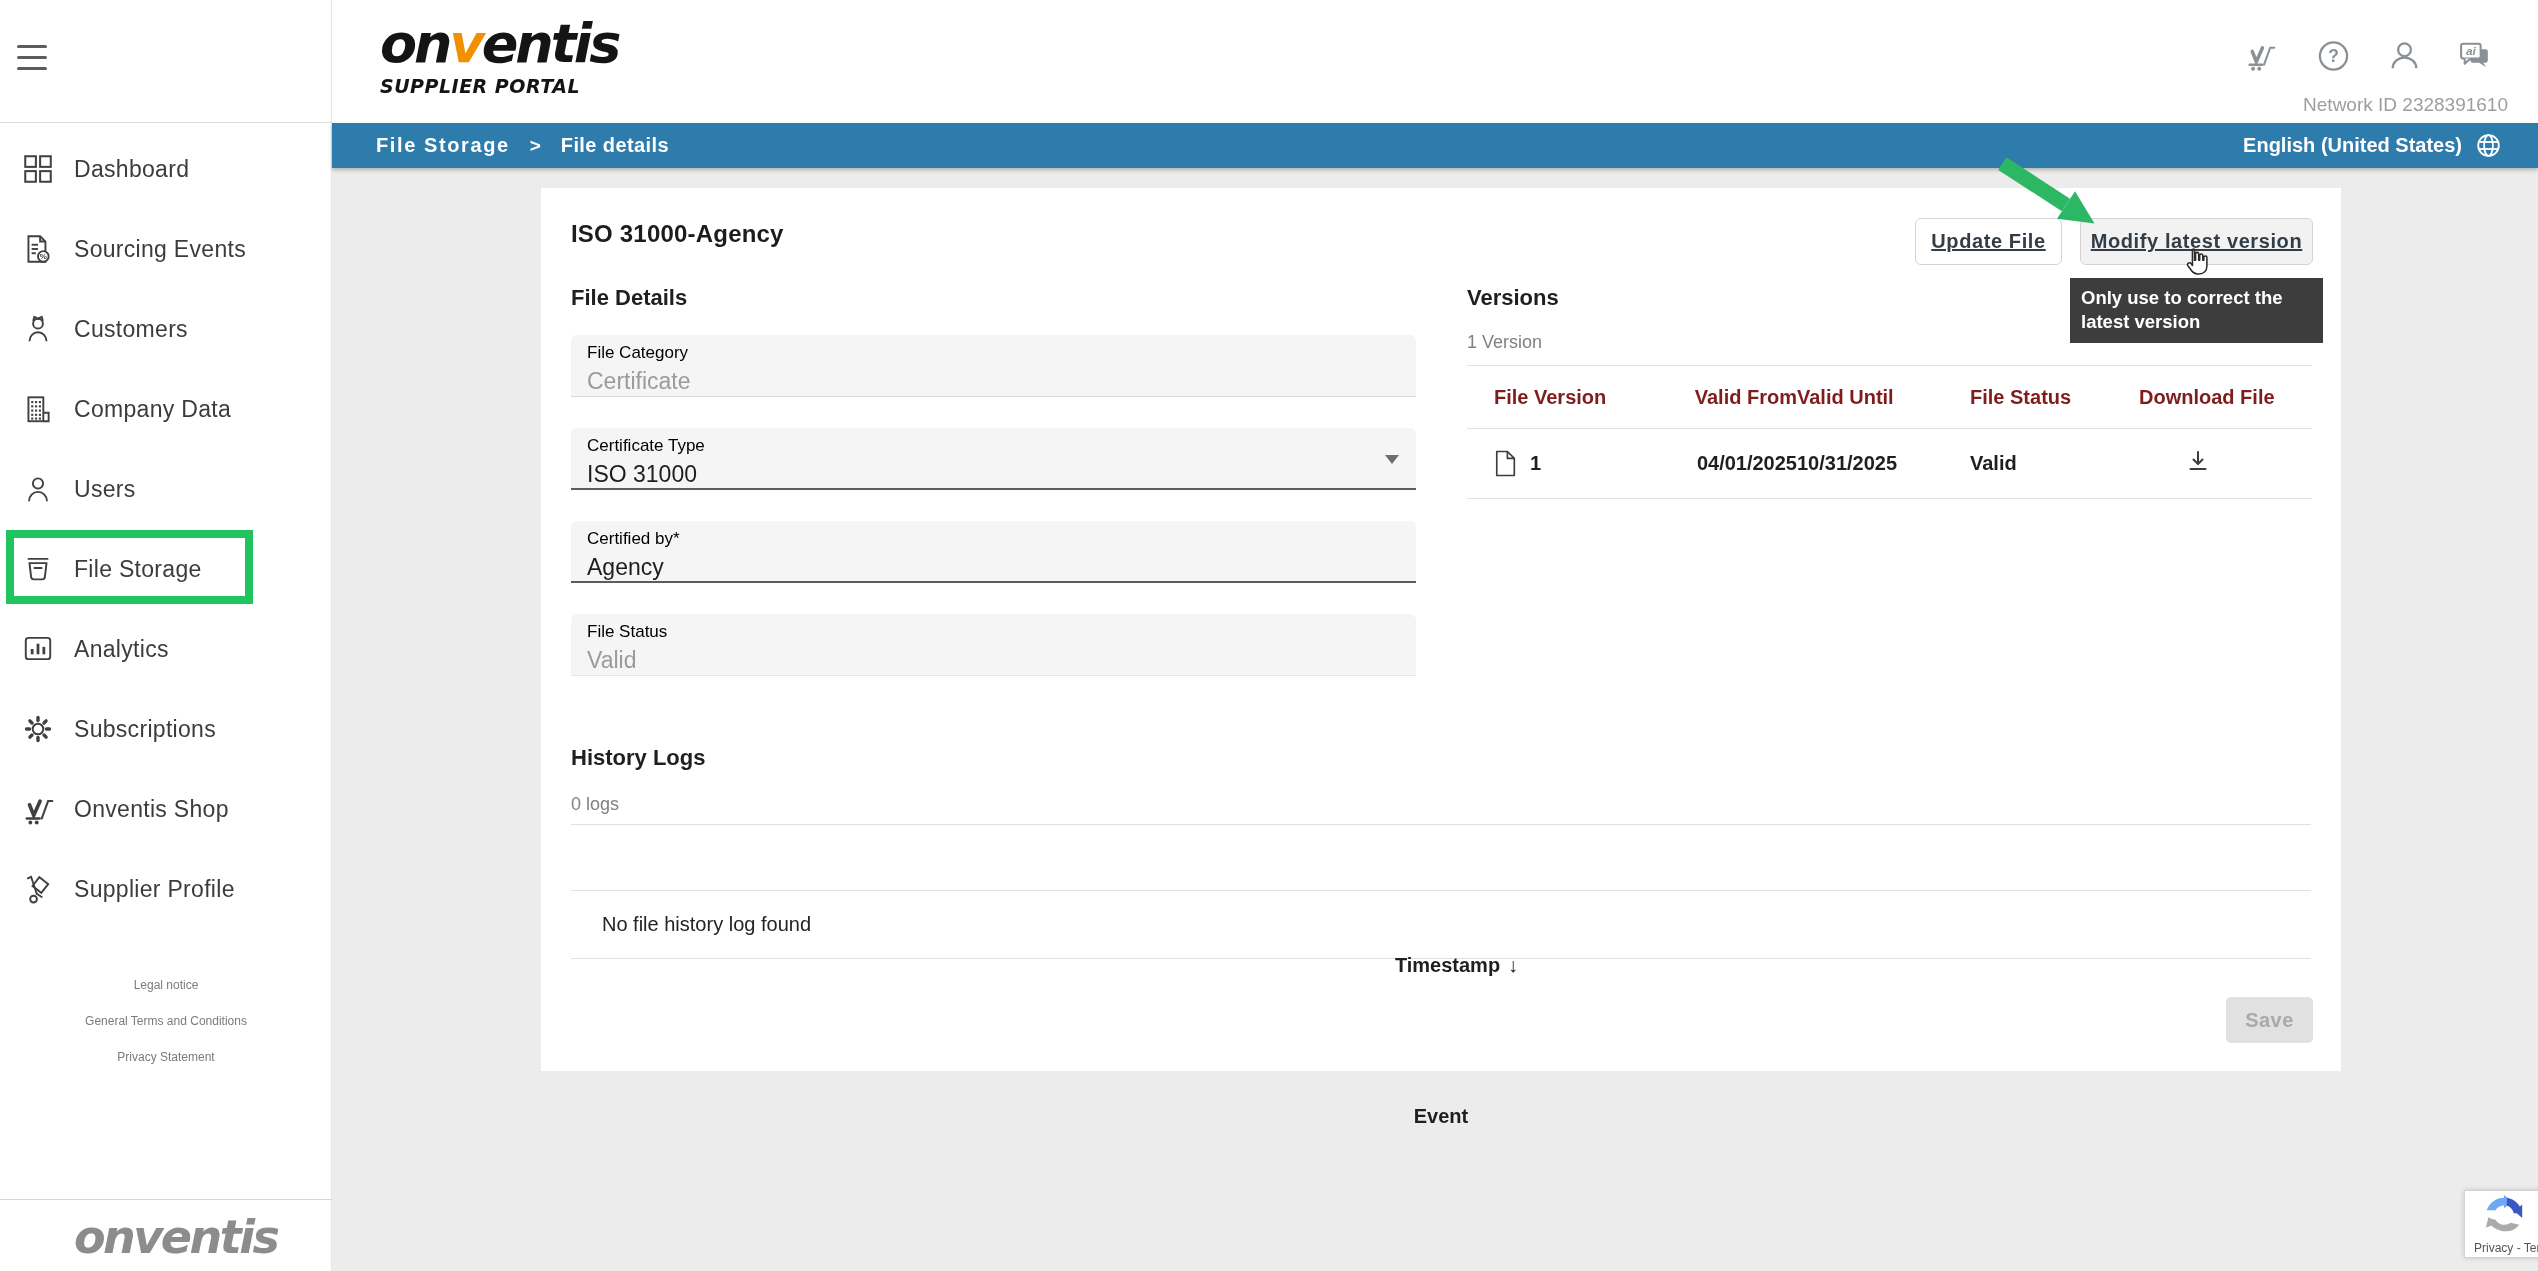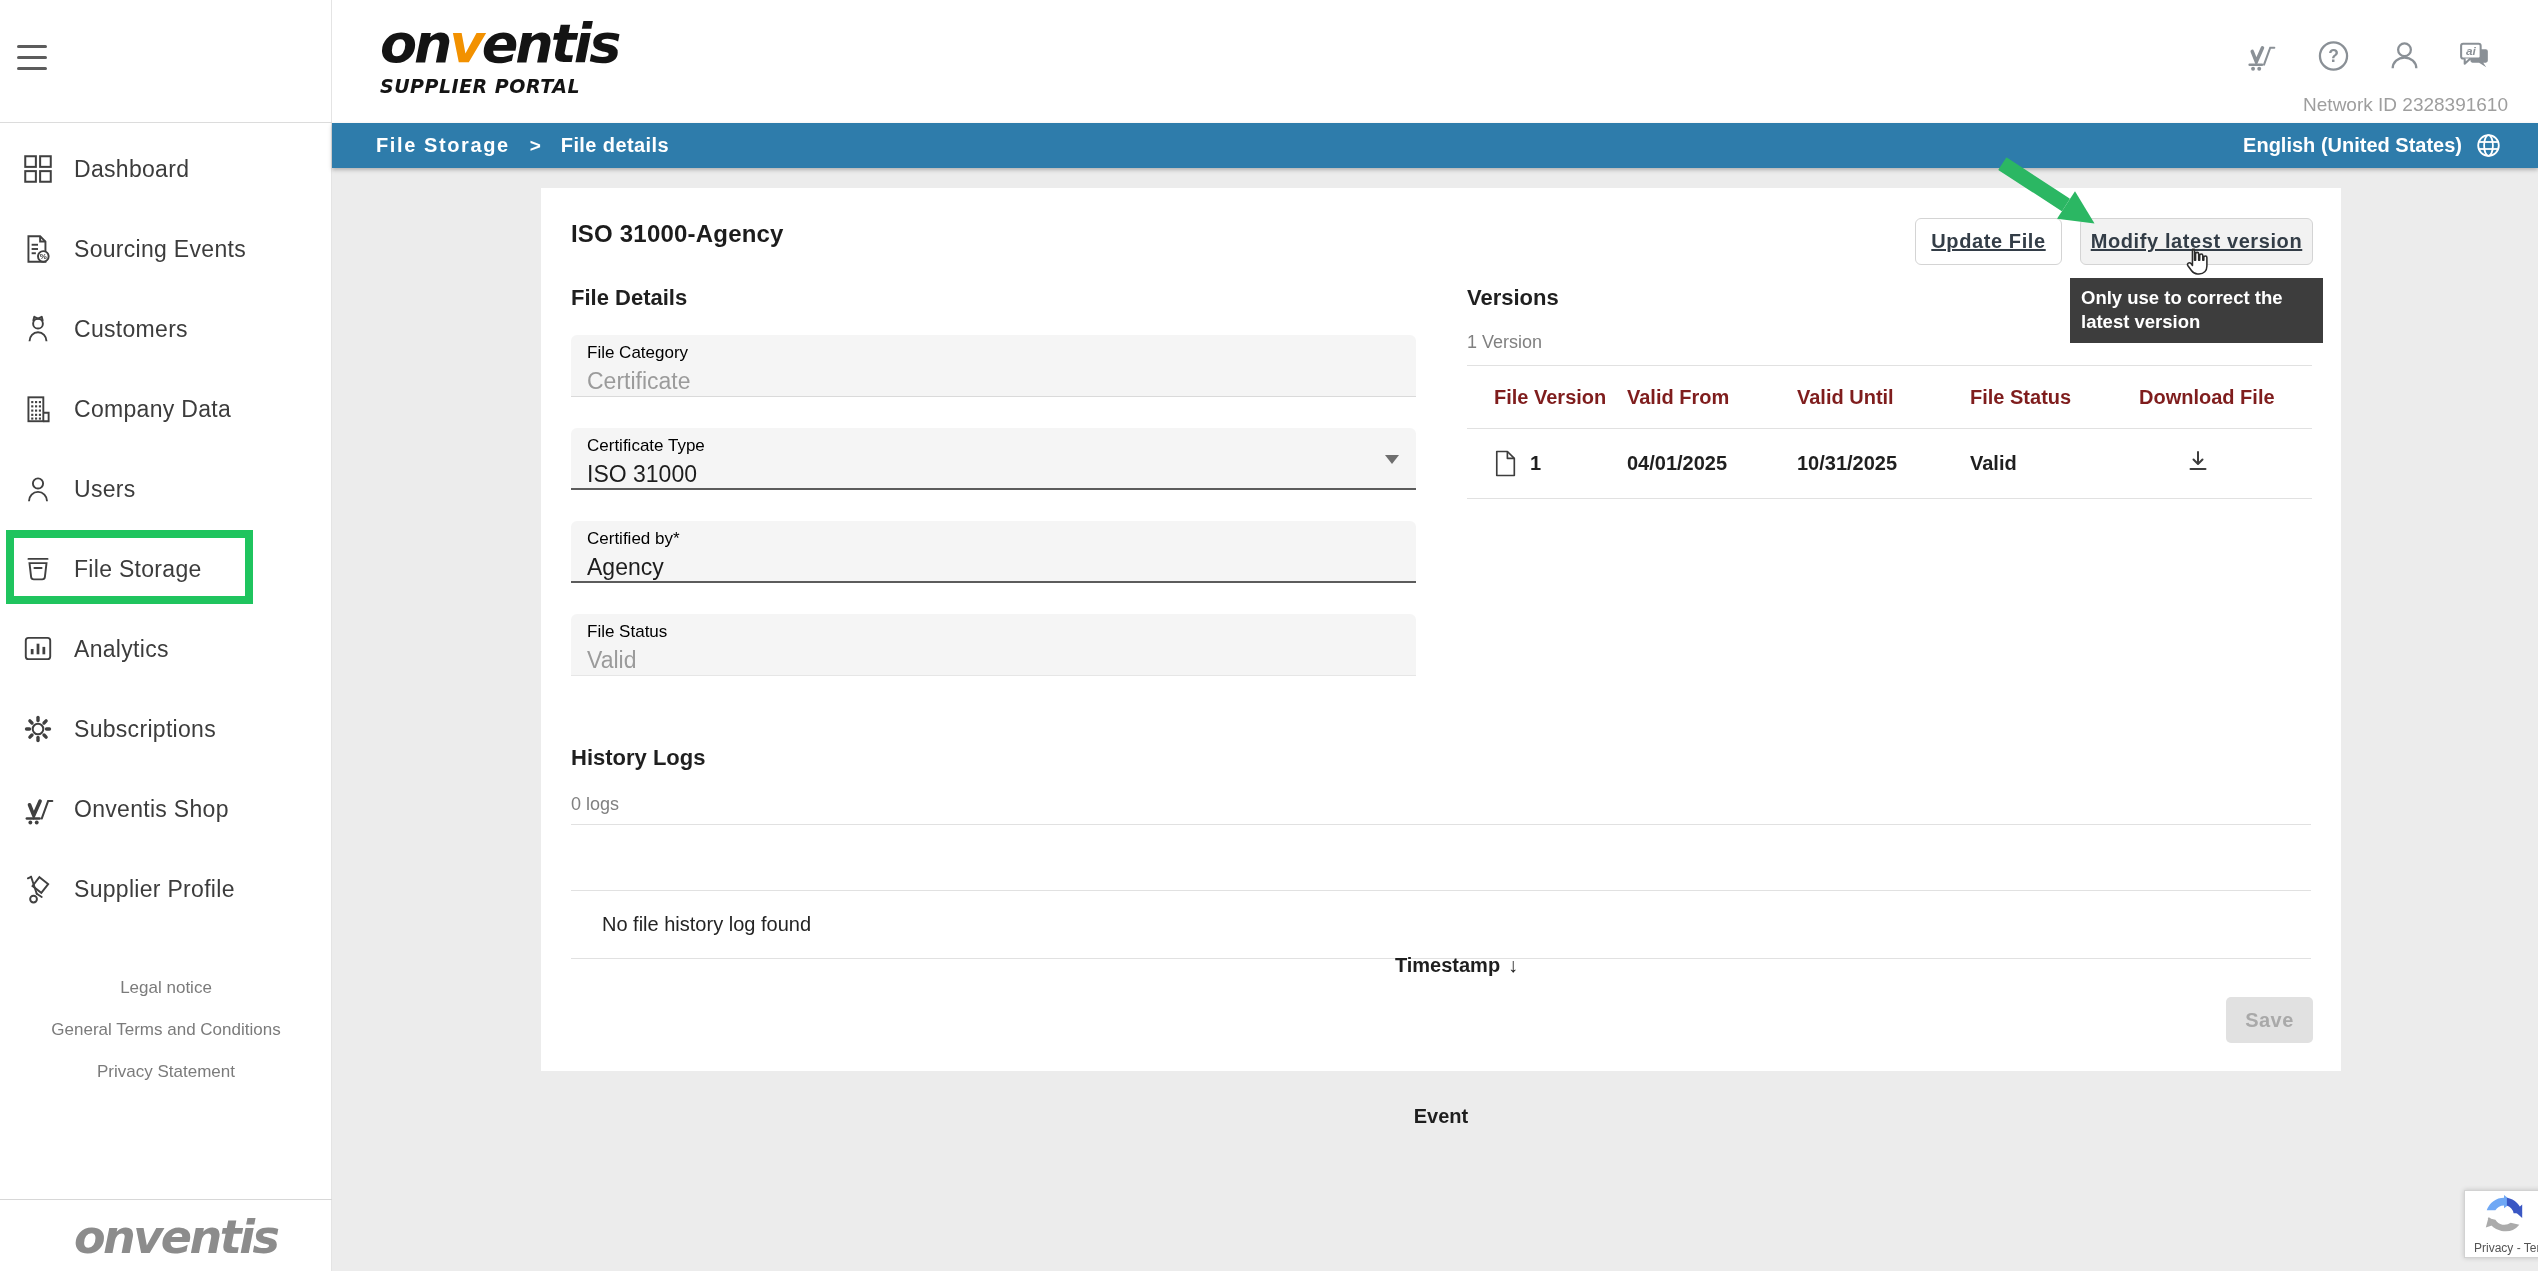--- a/index.html
+++ b/index.html
@@ -30,21 +30,21 @@
 
   
   .sidebar { position:absolute; left:0; top:0; width:332px; height:1271px; background:#fff; border-right:1px solid #e4e4e4; z-index:2; }
   .sidebar-top-divider { position:absolute; left:0; top:122px; width:332px; height:1px; background:#dcdcdc; }
   .nav { position:absolute; left:0; top:129px; width:332px; }
   .nav-item { height:80px; display:flex; align-items:center; padding-left:21px; cursor:pointer; }
   .nav-icon { width:34px; height:34px; flex:0 0 34px; }
   .nav-label { margin-left:19px; font-size:23px; color:#3c3c3c; letter-spacing:.3px; }
   .active-outline { position:absolute; left:6px; top:530px; width:247px; height:74px; border:8px solid #1fc45e; z-index:5; pointer-events:none; }
   .sidebar-links { position:absolute; left:0; top:978px; width:332px; text-align:center; }
-  .sidebar-link { display:block; font-size:17px; color:#7b7b7b; margin-bottom:22px; cursor:pointer; }
+  .sidebar-link { display:block; font-size:12px; color:#7b7b7b; margin-bottom:22px; cursor:pointer; }
   .sidebar-bottom-divider { position:absolute; left:0; top:1199px; width:332px; height:1px; background:#d7d7d7; }
   .bottom-logo { position:absolute; left:74px; top:1210px; font-family:"DejaVu Sans", sans-serif; font-style:italic; font-weight:bold;
                  font-size:46px; letter-spacing:-2.5px; color:#8c8c8c; }
 
   
   .card { position:absolute; left:541px; top:188px; width:1800px; height:883px; background:#fff; z-index:2; }
   .page-title { position:absolute; left:30px; top:32px; font-size:24px; font-weight:bold; color:#1c1c1c; letter-spacing:.2px; }
   .btn { position:absolute; top:30px; height:47px; border:1px solid #d4d4d4; border-radius:6px; display:flex; align-items:center;
          justify-content:center; font-size:20px; font-weight:bold; letter-spacing:.6px; color:#333d47; cursor:pointer;text-decoration:underline; }
   .btn-update { left:1374px; width:147px; background:#fff; }
@@ -66,21 +66,21 @@
   .caret { position:absolute; right:17px; top:27px; width:0; height:0; border-left:7.5px solid transparent;
            border-right:7.5px solid transparent; border-top:9px solid #6e6e6e; cursor:pointer; }
 
   
   .v-count { position:absolute; left:926px; top:144px; font-size:18px; color:#808080; }
   .vtable { position:absolute; left:926px; top:177px; width:845px; }
   .vhead { display:flex; align-items:center; height:64px; border-top:1px solid #e1e1e1; border-bottom:1px solid #e1e1e1;
            font-size:20px; font-weight:bold; color:#7f1d1d; }
   .vrow  { display:flex; align-items:center; height:70px; border-bottom:1px solid #e1e1e1; font-size:20px; color:#1f1f1f; }
   .vc1 { flex:0 0 160px; padding-left:27px; display:flex; align-items:center; gap:12px; }
-  .vc2 { flex:0 0 170px; } .vc3 { flex:0 0 173px; } .vc4 { flex:0 0 169px; } .vc5 { flex:1; }
+  .vc2 { flex:0 0 170px;text-align:right; } .vc3 { flex:0 0 173px; } .vc4 { flex:0 0 169px; } .vc5 { flex:1; }
   .vrow .vc2, .vrow .vc3, .vrow .vc4 { font-weight:bold; }
   .dl-pad { padding-left:46px; }
   .dl-btn { cursor:pointer; display:inline-block; }
 
   
   .h-count { position:absolute; left:30px; top:606px; font-size:18px; color:#808080; }
   .htable { position:absolute; left:30px; top:636px; width:1740px; }
   .hhead { display:flex; align-items:center; height:67px; border-top:1px solid #e1e1e1; border-bottom:1px solid #e1e1e1;
            font-size:20px; font-weight:bold; color:#1f1f1f;flex-direction:column; }
   .hc1 { flex:0 0 280px; padding-left:31px; display:flex; align-items:center; gap:8px; cursor:pointer; }

